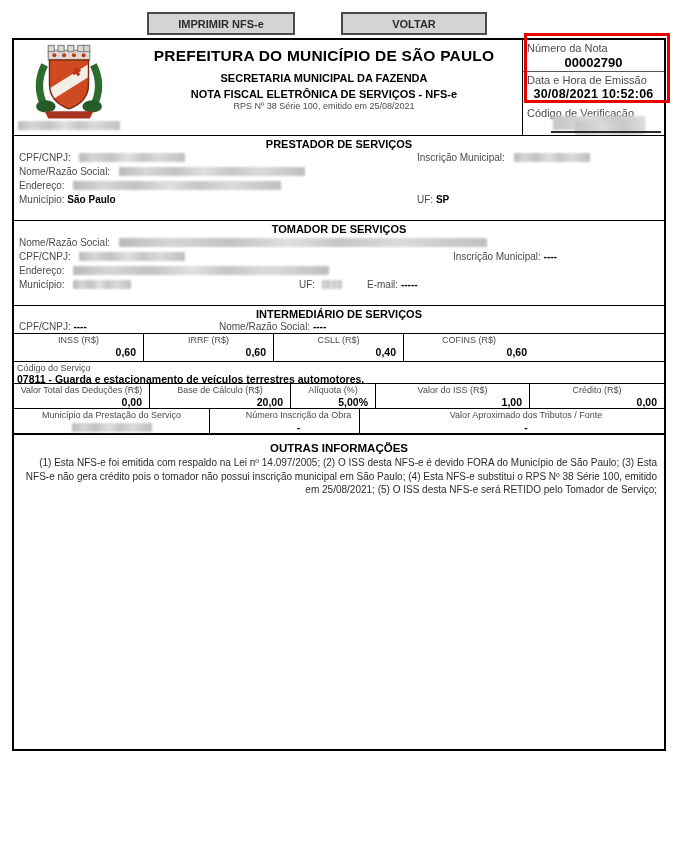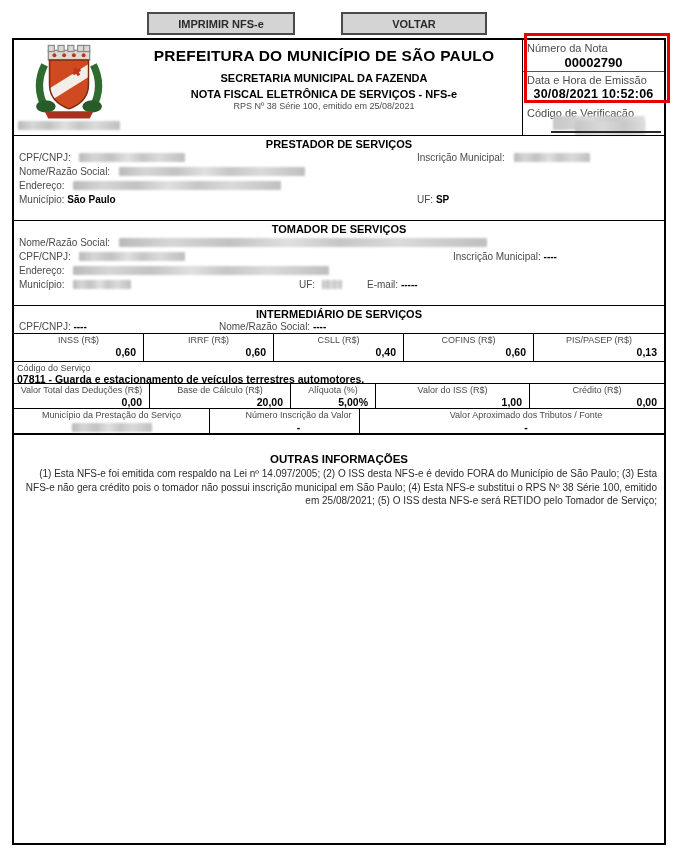--- a/index.html
+++ b/index.html
@@ -12,21 +12,21 @@
     background: #d4d4d4; border: 2px solid #4a4a4a;
     font-family: "Liberation Sans", sans-serif;
     font-size: 11px; font-weight: bold; color: #2b2b2b;
     text-align: center; cursor: pointer;
   }
   #btn-print { left: 147px; width: 148px; }
   #btn-back  { left: 341px; width: 146px; }
 
   
   .document {
-    position: absolute; left: 12px; top: 38px; width: 654px; height: 807px;
+    position: absolute; left: 12px; top: 38px; width: 654px; height: 713px;
     border: 2px solid #000; background: #fff;
     display: flex; flex-direction: column;
   }
 
   
   .doc-header { height: 95px; display: flex; flex: none; }
   .logo-area { width: 112px; position: relative; flex: none; }
   .logo-area svg { position: absolute; left: 16px; top: 3px; }
   .logo-redact { position: absolute; left: 4px; top: 81px; width: 102px; height: 9px; }
 
@@ -84,21 +84,21 @@
   .gc-label { text-align: center; font-size: 9px; color: #4a4a4a; white-space: nowrap; overflow: hidden; }
   .gc-value { text-align: right; font-weight: bold; font-size: 10.5px; padding-right: 7px; margin-top: 1px; }
   .gc-value.center { text-align: center; padding-right: 0; }
 
   .codigo-sec { height: 22px; border-top: 1px solid #000; flex: none; padding-left: 3px; }
   .cs-label { font-size: 9px; color: #4a4a4a; padding-top: 1px; }
   .cs-value { font-size: 10.5px; font-weight: bold; }
 
   
   .outras { border-top: 2px solid #000; flex: 1; }
-  .outras .sec-title { padding-top: 18px; font-size: 11.5px; }
+  .outras .sec-title { padding-top: 7px; font-size: 11.5px; }
   .outras-text { font-size: 10px; color: #2c2c2c; line-height: 13.5px; padding: 2px 7px 0 7px; text-align: right; }
 
   
   .red-box { position: absolute; left: 524px; top: 33px; width: 146px; height: 70px;
     border: 3px solid #e80000; pointer-events: none; z-index: 10; }
 </style>
 </head>
 <body>
 
 <button class="btn" id="btn-print">IMPRIMIR NFS-e</button>
@@ -255,24 +255,20 @@
       <div class="gc-value">0,60</div>
     </div>
     <div class="gcell">
       <div class="gc-label">CSLL (R$)</div>
       <div class="gc-value">0,40</div>
     </div>
     <div class="gcell">
       <div class="gc-label">COFINS (R$)</div>
       <div class="gc-value">0,60</div>
     </div>
-    <div class="gcell">
-      <div class="gc-label">PIS/PASEP (R$)</div>
-      <div class="gc-value">0,13</div>
-    </div>
   </div>
 
   <div class="codigo-sec">
     <div class="cs-label">Código do Serviço</div>
     <div class="cs-value">07811 - Guarda e estacionamento de veículos terrestres automotores.</div>
   </div>
 
   <div class="grid-row gc">
     <div class="gcell">
       <div class="gc-label">Valor Total das Deduções (R$)</div>
@@ -295,21 +291,21 @@
       <div class="gc-value">0,00</div>
     </div>
   </div>
 
   <div class="grid-row gl">
     <div class="gcell">
       <div class="gc-label">Município da Prestação do Serviço</div>
       <div class="gc-value center"><span class="redact" style="width:80px;"></span></div>
     </div>
     <div class="gcell">
-      <div class="gc-label">Número Inscrição da Valor</div>
+      <div class="gc-label">Número Inscrição da Obra</div>
       <div class="gc-value center">-</div>
     </div>
     <div class="gcell">
       <div class="gc-label">Valor Aproximado dos Tributos / Fonte</div>
       <div class="gc-value center">-</div>
     </div>
   </div>
 
   <div class="outras">
     <div class="sec-title">OUTRAS INFORMAÇÕES</div>

